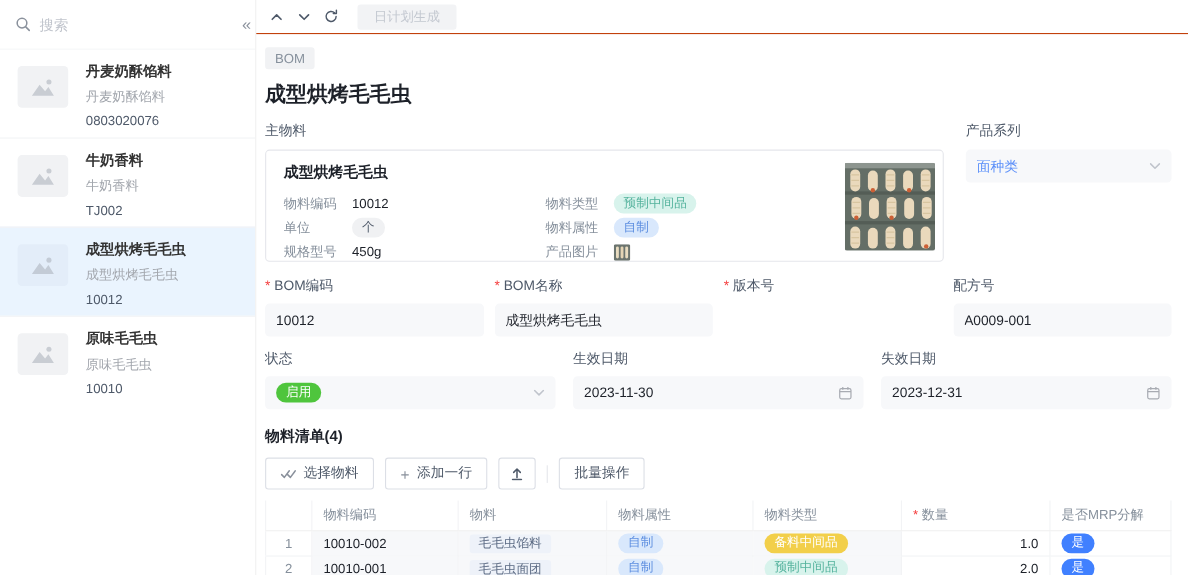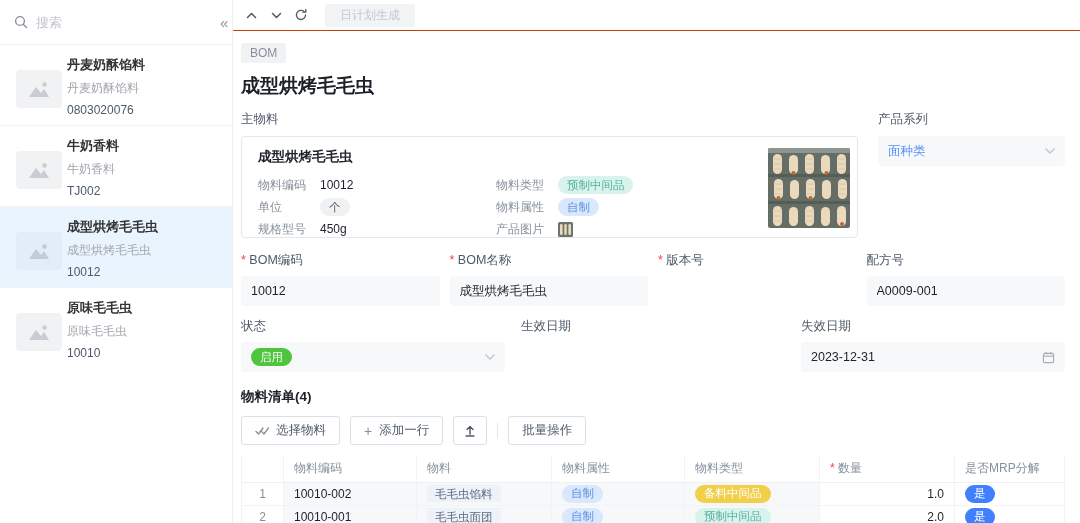--- a/index.html
+++ b/index.html
@@ -7,21 +7,21 @@
   body { font-family:"Liberation Sans",sans-serif; font-size:12.5px; color:#1d2129; background:#fff; }
   .app { display:flex; width:100%; height:100%; }
 
   
   .sidebar { width:233px; border-right:1px solid #f0f0f0; display:flex; flex-direction:column; flex:none; }
   .search-bar { height:44px; display:flex; align-items:center; gap:8px; padding:0 14px; flex:none; }
   .search-input { flex:1; border:none; outline:none; font-size:13px; color:#333; background:transparent; font-family:inherit; }
   .search-input::placeholder { color:#c0c4cc; }
   .collapse-btn { color:#8a919c; font-size:15px; cursor:pointer; line-height:1; }
   .product-list { flex:1; overflow:hidden; }
-  .p-item { display:flex; gap:5px; padding:11px 12px 8px 16px; border-top:1px solid #f2f3f5; cursor:pointer;align-items:center; }
+  .p-item { display:flex; gap:16px; padding:11px 12px 8px 16px; border-top:1px solid #f2f3f5; cursor:pointer; }
   .p-item.selected { background:#eaf4fe; }
   .thumb { width:46px; height:38px; background:#f1f2f4; border-radius:4px; display:flex; align-items:center; justify-content:center; margin-top:4px; flex:none; }
   .p-item.selected .thumb { background:#e3edf9; }
   .p-info .t { font-size:13px; font-weight:bold; color:#333; margin-bottom:6px; }
   .p-info .s { font-size:12px; color:#a2a6ad; margin-bottom:6px; }
   .p-info .c { font-size:12px; color:#4e5969; }
 
   
   .main { flex:1; display:flex; flex-direction:column; min-width:0; }
   .toolbar { height:31px; border-bottom:1px solid #c2410c; display:flex; align-items:center; gap:9px; padding:0 10px; flex:none; }
@@ -303,20 +303,31 @@
             <span class="pill pill-green">启用</span>
             <span style="display:flex;">
                 <svg width="10" height="6" viewBox="0 0 10 6">
                   <path d="M1 1 L5 5 L9 1" fill="none" stroke="#c0c4cc" stroke-width="1.4" stroke-linecap="round" stroke-linejoin="round"></path>
                 </svg>
               </span>
           </div>
         </div>
         <div>
           <div class="field-label">生效日期</div>
+          <div class="select">
+            <span>2023-11-30</span>
+            <span style="display:flex;">
+                <svg width="13" height="13" viewBox="0 0 14 14">
+                  <rect x="1.5" y="2.5" width="11" height="10" rx="1.5" fill="none" stroke="#a8abb2" stroke-width="1.2"></rect>
+                  <line x1="1.5" y1="5.5" x2="12.5" y2="5.5" stroke="#a8abb2" stroke-width="1.2"></line>
+                  <line x1="4.5" y1="1" x2="4.5" y2="3.5" stroke="#a8abb2" stroke-width="1.2"></line>
+                  <line x1="9.5" y1="1" x2="9.5" y2="3.5" stroke="#a8abb2" stroke-width="1.2"></line>
+                </svg>
+              </span>
+          </div>
         </div>
         <div>
           <div class="field-label">失效日期</div>
           <div class="select">
             <span>2023-12-31</span>
             <span style="display:flex;">
                 <svg width="13" height="13" viewBox="0 0 14 14">
                   <rect x="1.5" y="2.5" width="11" height="10" rx="1.5" fill="none" stroke="#a8abb2" stroke-width="1.2"></rect>
                   <line x1="1.5" y1="5.5" x2="12.5" y2="5.5" stroke="#a8abb2" stroke-width="1.2"></line>
                   <line x1="4.5" y1="1" x2="4.5" y2="3.5" stroke="#a8abb2" stroke-width="1.2"></line>

